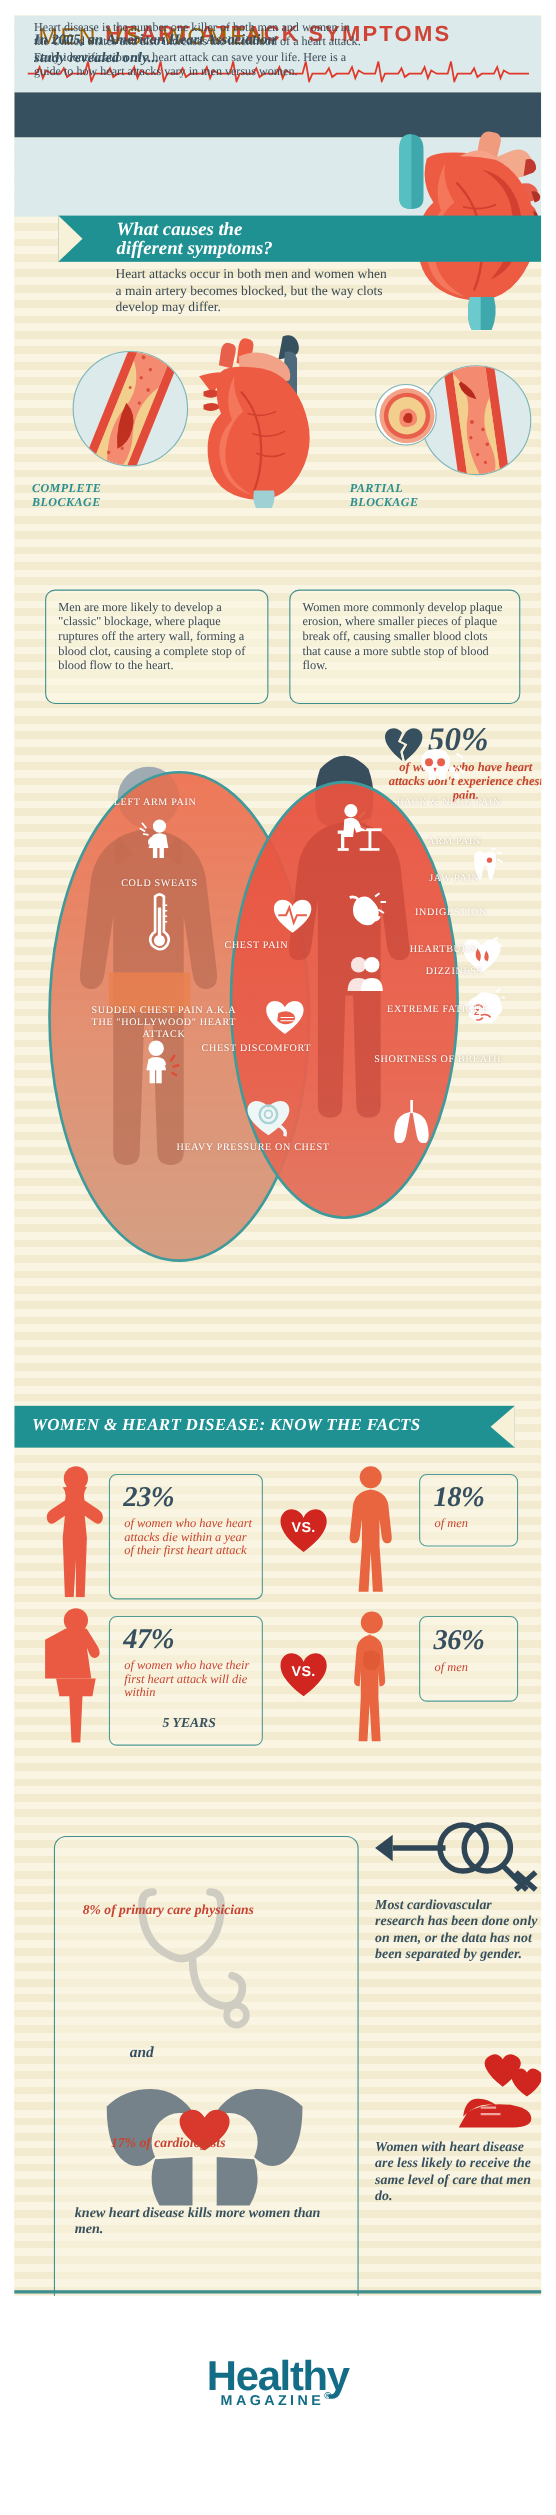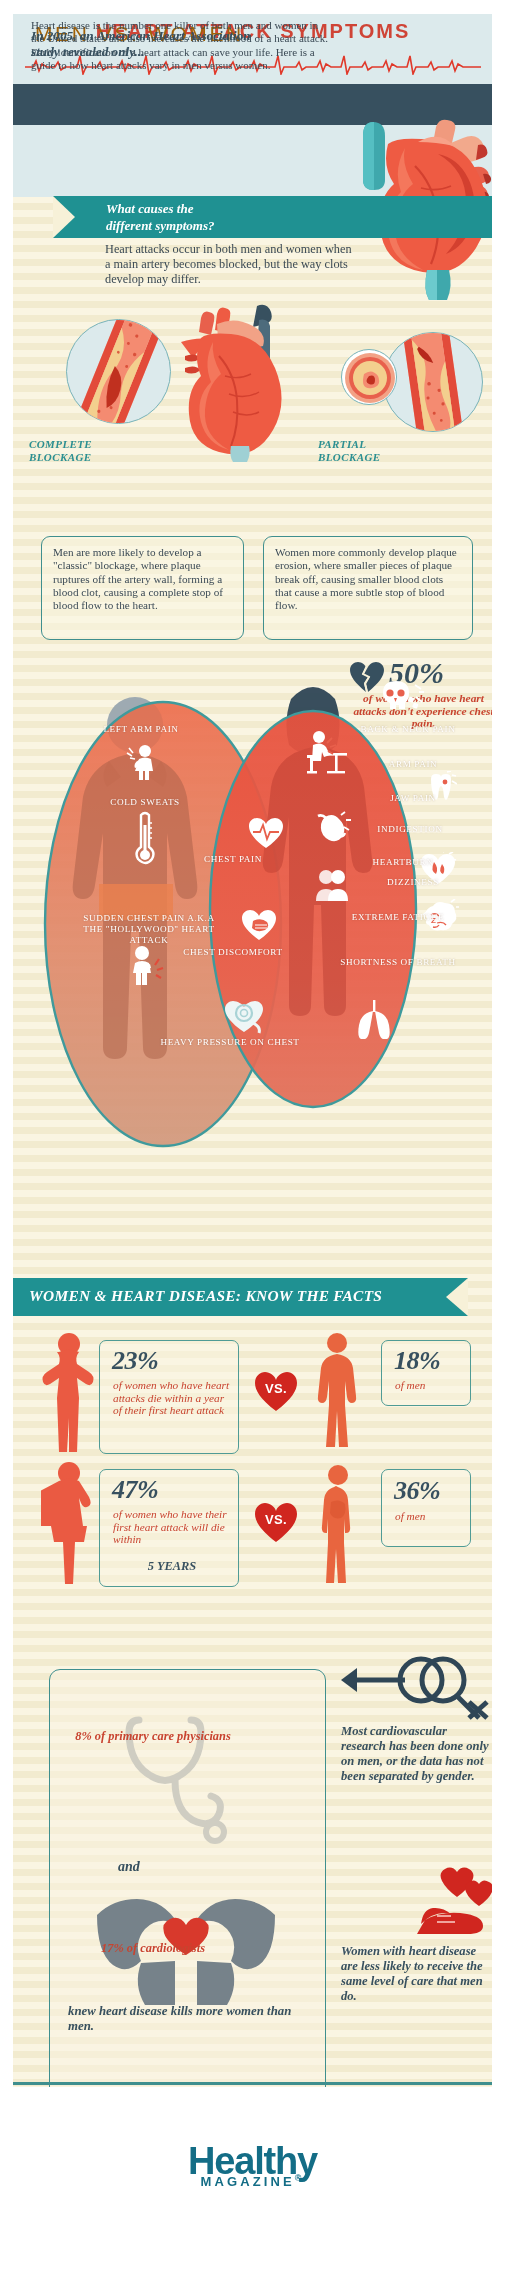--- a/index.html
+++ b/index.html
@@ -61,21 +61,21 @@
 
   
   .ribbon {
     position: absolute; background: #1f9192; color: #ffffff;
     font-family: "Liberation Serif", serif; font-style: italic; font-weight: 700;
   }
 
   .ribbon1 { left: 40px; top: 182px; width: 439px; height: 42px; }
   .ribbon1 .label {
     position: absolute; left: 53px; top: 4px; width: 330px;
-    font-size: 13px; line-height: 17px; font-weight: 700;
+    font-size: 17px; line-height: 17px; font-weight: 700;
   }
   .ribbon1 .notch {
     position: absolute; left: 0; top: 0; width: 0; height: 0;
     border-left: 22px solid #f7f1d8;
     border-top: 21px solid transparent; border-bottom: 21px solid transparent;
   }
 
   .cause-text {
     position: absolute; left: 92px; top: 228px; width: 248px;
     font-size: 12.3px; line-height: 15px; color: #3b4a55;

